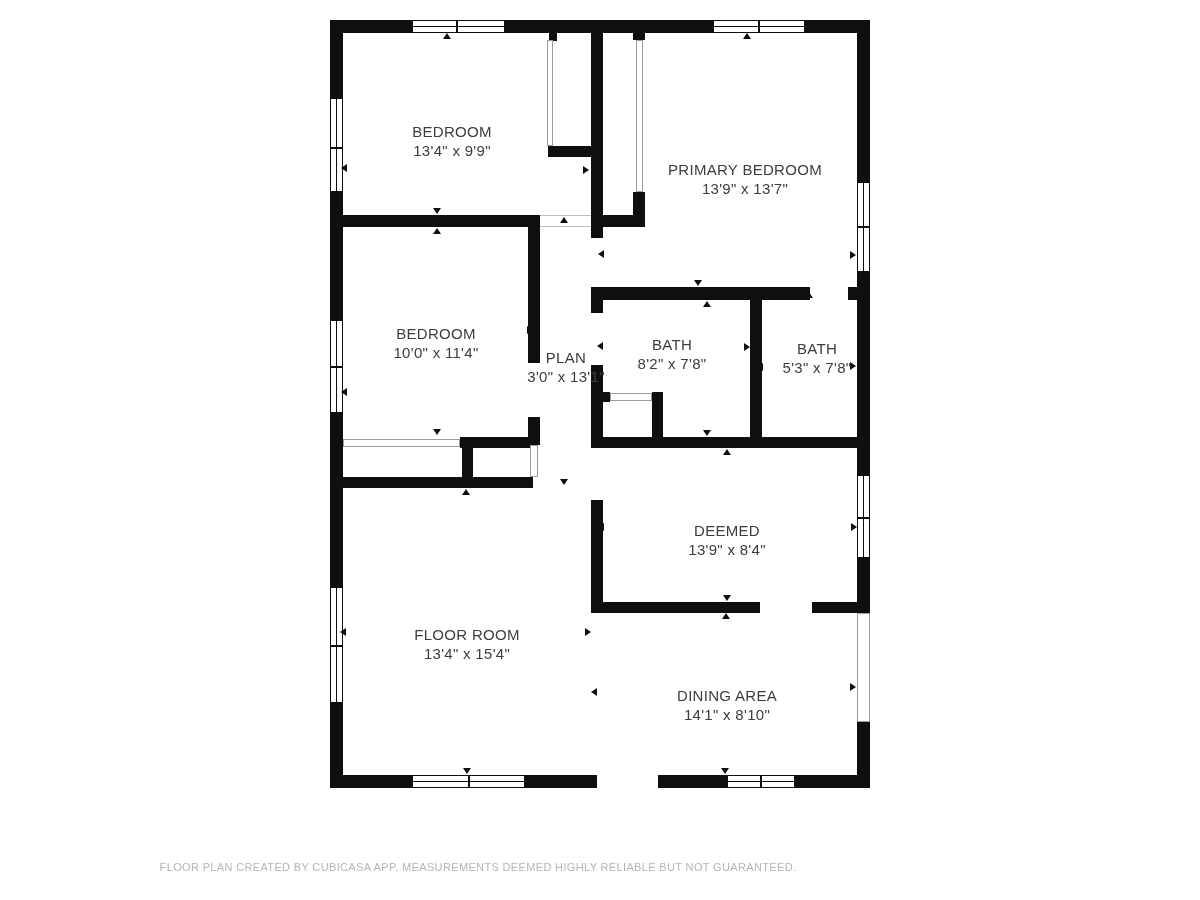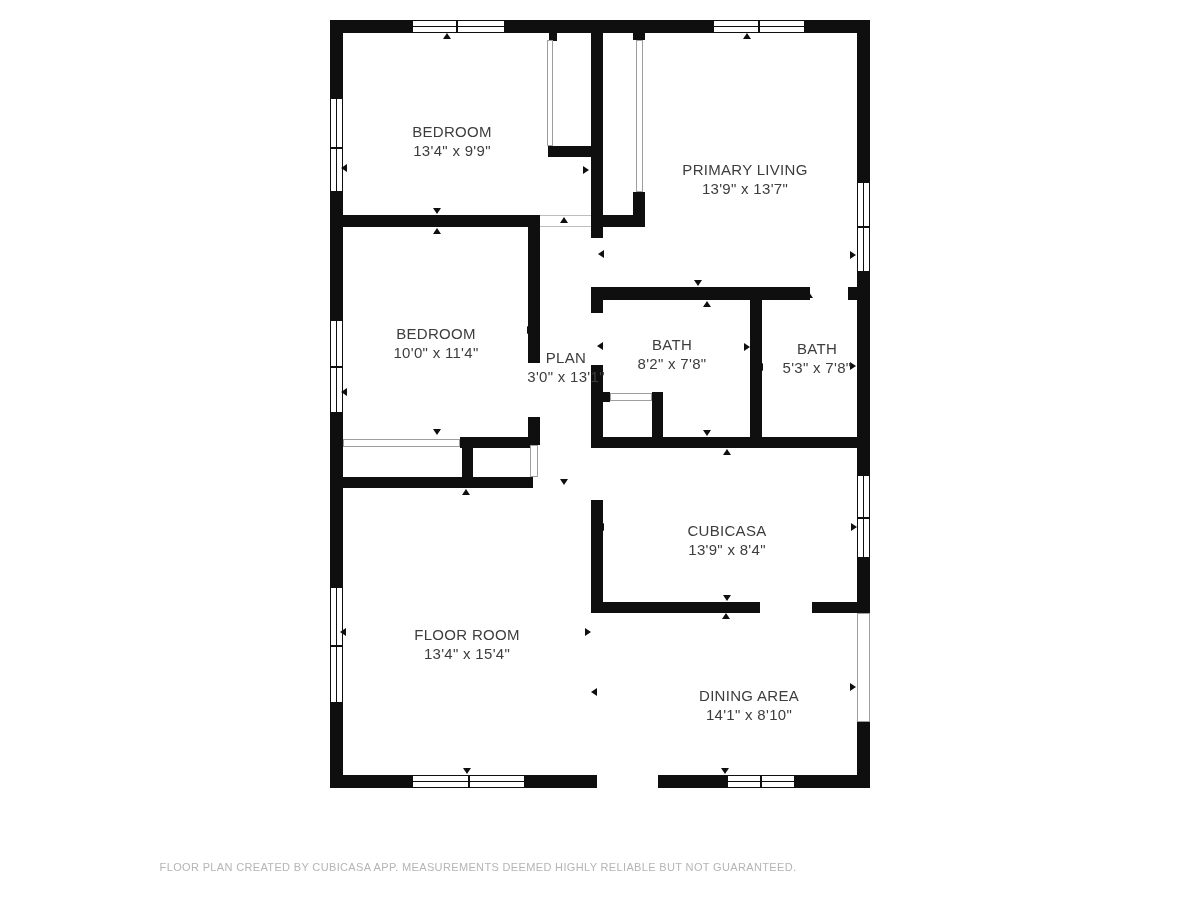--- a/index.html
+++ b/index.html
@@ -126,23 +126,23 @@
       <div class="marker" style="border-width: 6px 4.5px 0px; border-top-color: rgb(15, 15, 15); left: 722.5px; top: 595px;"></div>
       <div class="marker" style="border-width: 0px 4.5px 6px; border-bottom-color: rgb(15, 15, 15); left: 461.5px; top: 489px;"></div>
       <div class="marker" style="border-width: 4.5px 6px 4.5px 0px; border-right-color: rgb(15, 15, 15); left: 340px; top: 627.5px;"></div>
       <div class="marker" style="border-width: 4.5px 0px 4.5px 6px; border-left-color: rgb(15, 15, 15); left: 585px; top: 627.5px;"></div>
       <div class="marker" style="border-width: 6px 4.5px 0px; border-top-color: rgb(15, 15, 15); left: 462.5px; top: 768px;"></div>
       <div class="marker" style="border-width: 0px 4.5px 6px; border-bottom-color: rgb(15, 15, 15); left: 721.5px; top: 613px;"></div>
       <div class="marker" style="border-width: 4.5px 6px 4.5px 0px; border-right-color: rgb(15, 15, 15); left: 591px; top: 687.5px;"></div>
       <div class="marker" style="border-width: 4.5px 0px 4.5px 6px; border-left-color: rgb(15, 15, 15); left: 850px; top: 682.5px;"></div>
       <div class="marker" style="border-width: 6px 4.5px 0px; border-top-color: rgb(15, 15, 15); left: 720.5px; top: 768px;"></div>
       <div class="room-label" style="left: 452px; top: 141px;"><span>BEDROOM</span><span class="dims">13'4" x 9'9"</span></div>
-      <div class="room-label" style="left: 745px; top: 179px;"><span>PRIMARY LIVING</span><span class="dims">13'9" x 13'7"</span></div>
+      <div class="room-label" style="left: 745px; top: 179px;"><span>PRIMARY BEDROOM</span><span class="dims">13'9" x 13'7"</span></div>
       <div class="room-label" style="left: 436px; top: 343px;"><span>BEDROOM</span><span class="dims">10'0" x 11'4"</span></div>
       <div class="room-label" style="left: 566px; top: 367px;"><span>PLAN</span><span class="dims">3'0" x 13'1"</span></div>
       <div class="room-label" style="left: 672px; top: 354px;"><span>BATH</span><span class="dims">8'2" x 7'8"</span></div>
       <div class="room-label" style="left: 817px; top: 358px;"><span>BATH</span><span class="dims">5'3" x 7'8"</span></div>
-      <div class="room-label" style="left: 727px; top: 540px;"><span>CUBICASA</span><span class="dims">13'9" x 8'4"</span></div>
+      <div class="room-label" style="left: 727px; top: 540px;"><span>DEEMED</span><span class="dims">13'9" x 8'4"</span></div>
       <div class="room-label" style="left: 467px; top: 644px;"><span>FLOOR ROOM</span><span class="dims">13'4" x 15'4"</span></div>
-      <div class="room-label" style="left: 727px; top: 705px; margin-left: 22px;"><span>DINING AREA</span><span class="dims">14'1" x 8'10"</span></div>
+      <div class="room-label" style="left: 727px; top: 705px;"><span>DINING AREA</span><span class="dims">14'1" x 8'10"</span></div>
     </div>
   <div class="footer">FLOOR PLAN CREATED BY CUBICASA APP. MEASUREMENTS DEEMED HIGHLY RELIABLE BUT NOT GUARANTEED.</div>
 </div>
 
 </body></html>

